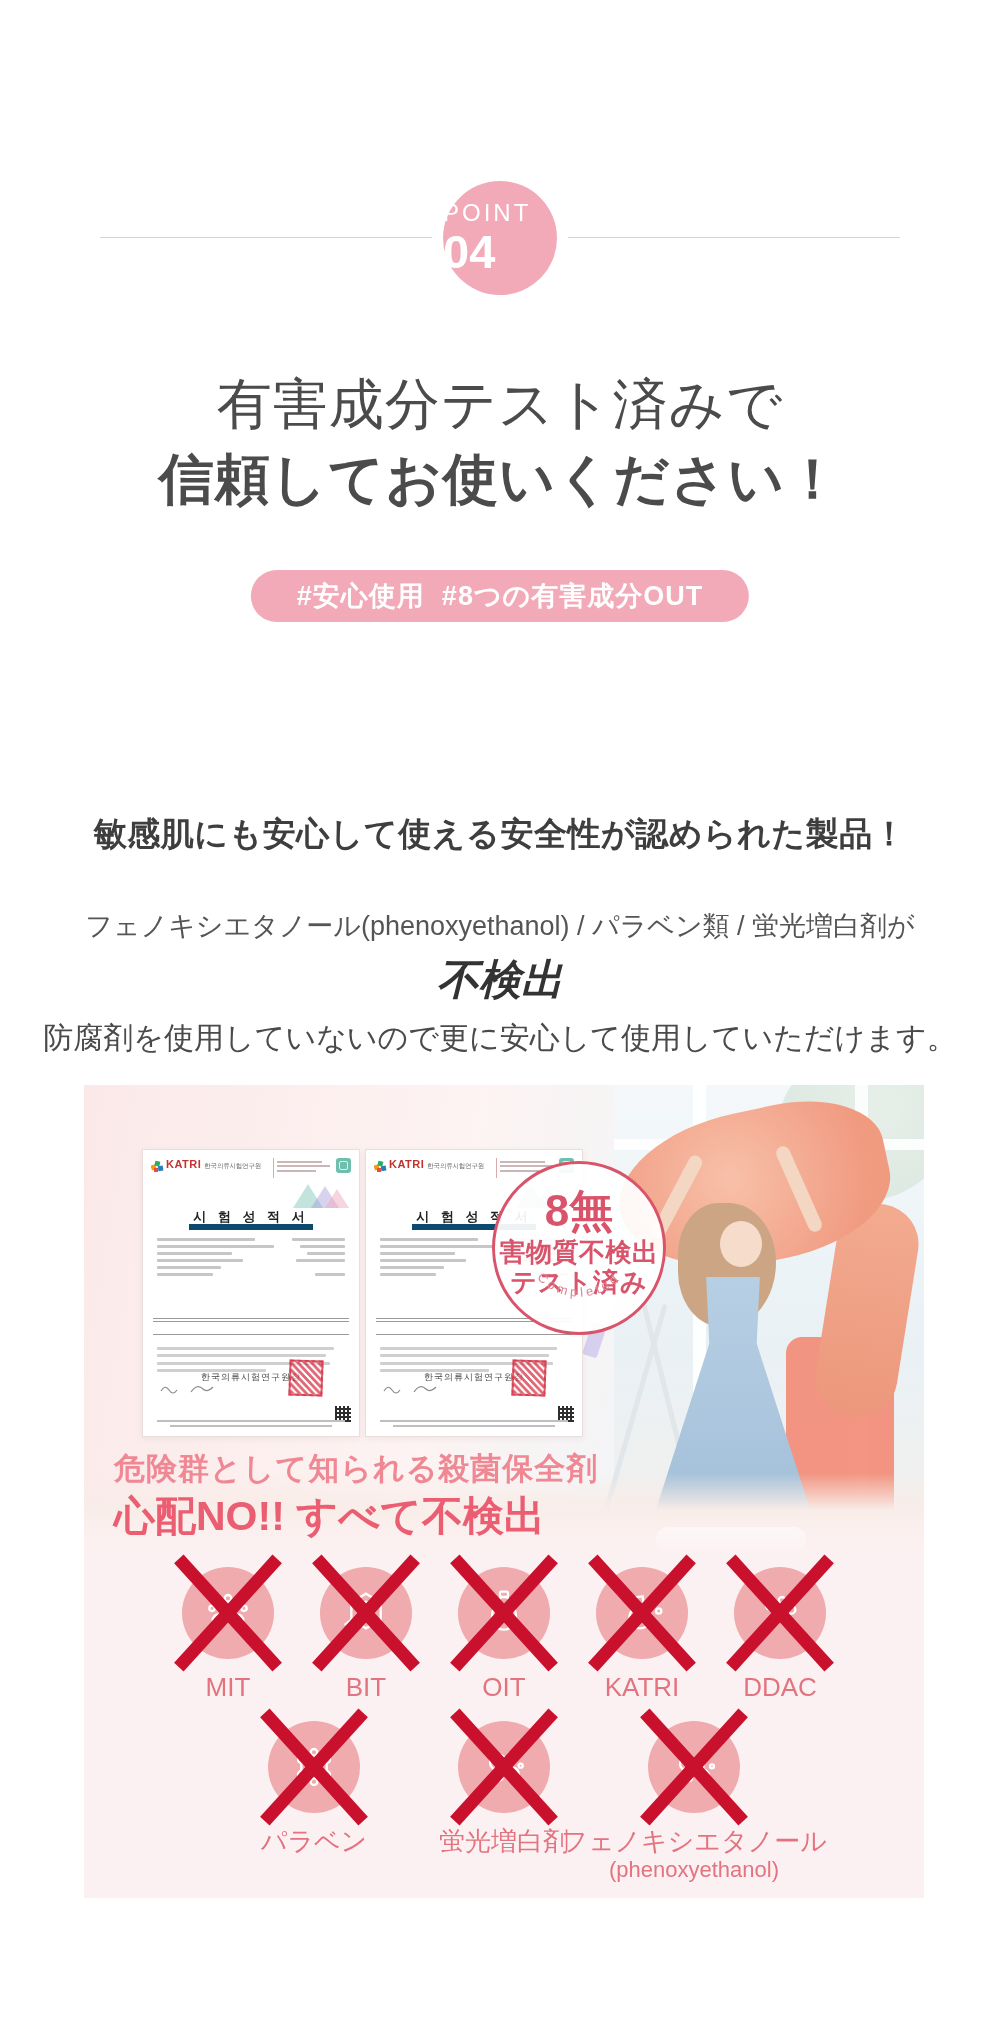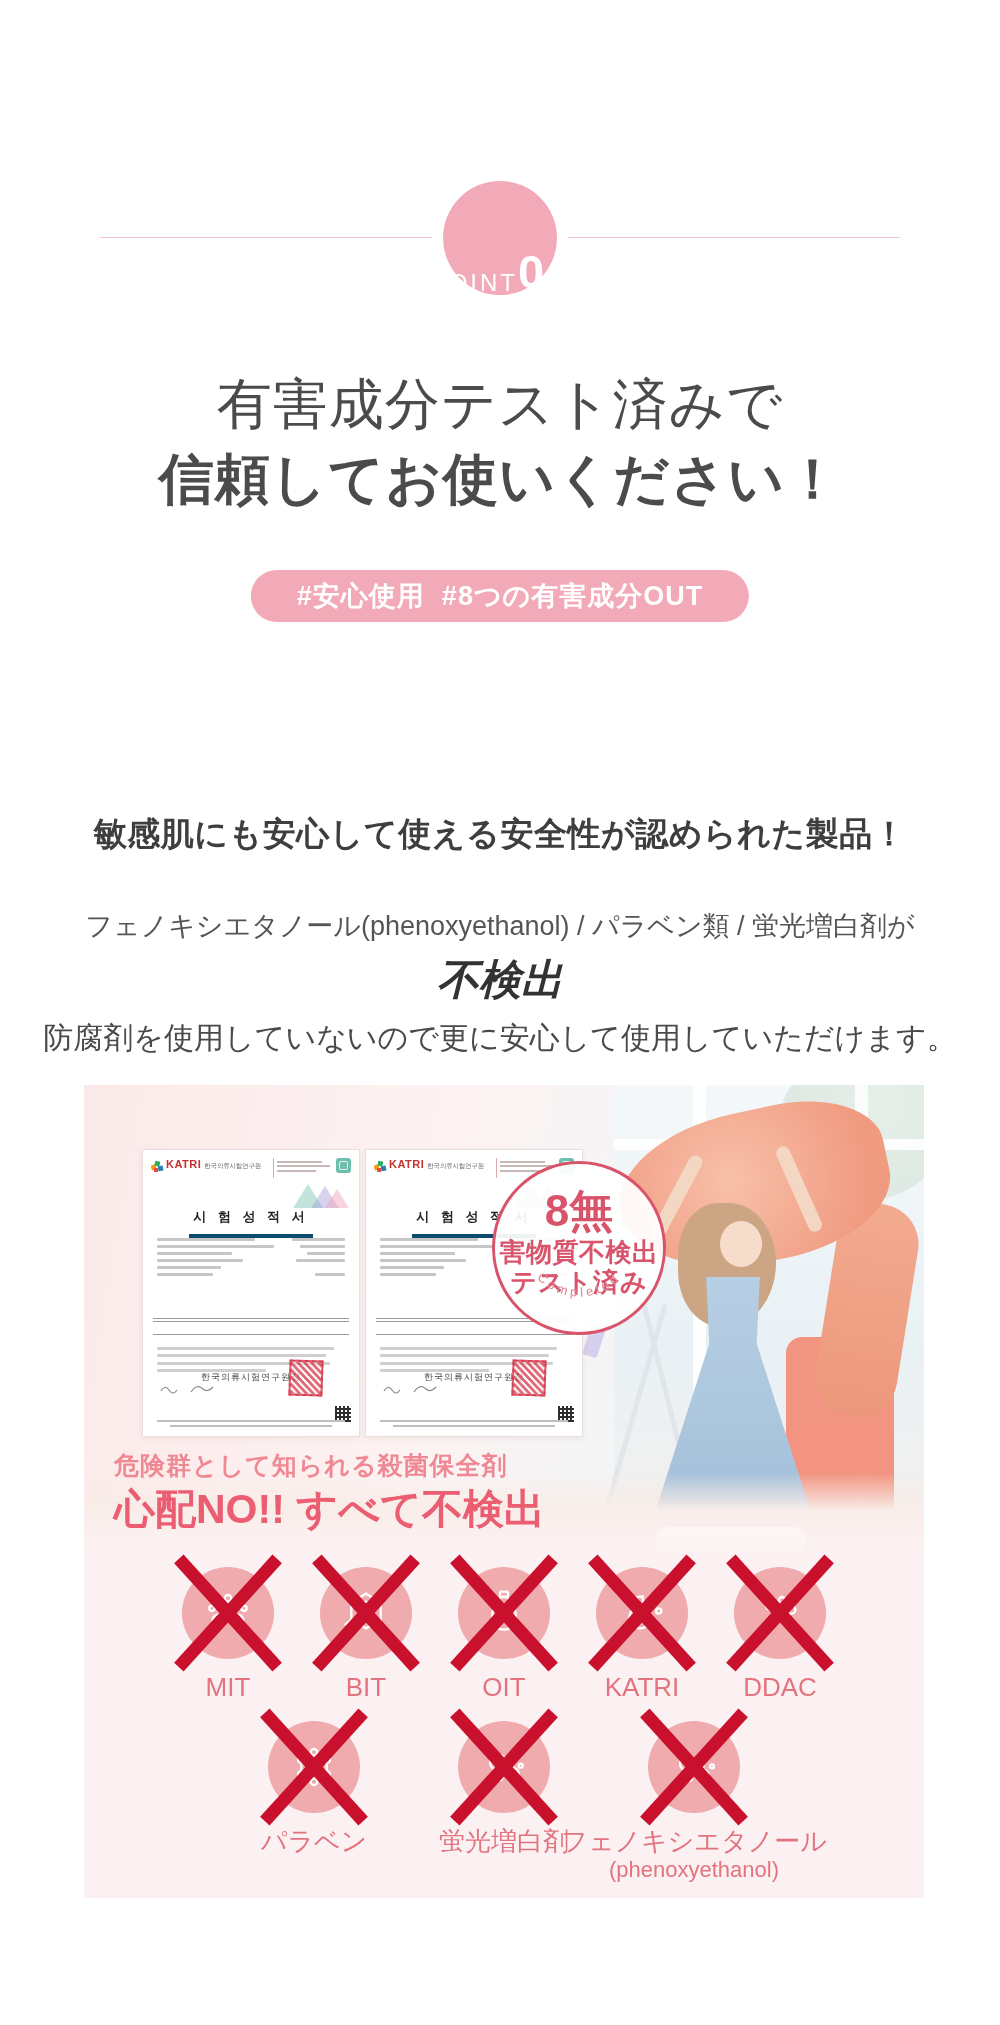--- a/index.html
+++ b/index.html
@@ -4,21 +4,21 @@
 <style>
   html,body{margin:0;padding:0;background:#fff;}
   body{width:1000px;font-family:"Liberation Sans","DejaVu Sans",sans-serif;-webkit-font-smoothing:antialiased;}
   .page{position:relative;width:1000px;height:2025px;overflow:hidden;background:#fff;}
 
   
   .point-wrap{position:absolute;top:181px;left:0;width:1000px;height:114px;}
   .point-wrap .rule{position:absolute;top:56px;height:1px;width:332px;background:var(--rule,#f3c3cb);}
   .rule-left{left:100px;} .rule-right{right:100px;}
   .point-circle{position:relative;width:114px;height:114px;margin:0 auto;border-radius:50%;
-    background:var(--accent,#f3aab8);display:flex;flex-direction:row;align-items:flex-end;justify-content:center;color:#fff;}
+    background:var(--accent,#f3aab8);display:flex;flex-direction:column;align-items:flex-start;justify-content:center;color:#fff;}
   .point-label{font-size:24px;letter-spacing:3px;font-weight:400;line-height:1;}
   .point-number{font-size:47px;font-weight:700;line-height:1;margin-top:3px;}
 
   
   .heading{position:absolute;top:370px;left:0;width:1000px;text-align:center;color:var(--hgray,#4b4b4b);}
   .heading .h-line1{font-size:55px;font-weight:400;letter-spacing:1px;line-height:1.25;}
   .heading .h-line2{font-size:55px;font-weight:800;letter-spacing:1px;line-height:1.25;margin-top:6px;}
 
   
   .pill{position:absolute;top:570px;left:50%;transform:translateX(-50%);height:52px;line-height:52px;
@@ -82,21 +82,21 @@
   .head-box i{display:block;height:2px;background:#c9b6b6;margin:2.5px 0;}
   .head-box i:nth-child(1){width:80%;} .head-box i:nth-child(2){width:95%;} .head-box i:nth-child(3){width:70%;}
   .seal-teal{width:15px;height:15px;border-radius:3px;background:#6fbfae;margin-left:3px;position:relative;}
   .seal-teal::after{content:"";position:absolute;inset:3px;border:1px solid rgba(255,255,255,.8);border-radius:2px;}
   .tri-art{position:absolute;top:30px;right:10px;width:64px;height:28px;}
   .tri{position:absolute;bottom:0;width:0;height:0;}
   .tri.t1{right:26px;border-left:15px solid transparent;border-right:15px solid transparent;border-bottom:24px solid rgba(122,196,177,.45);}
   .tri.t2{right:10px;border-left:14px solid transparent;border-right:14px solid transparent;border-bottom:22px solid rgba(156,146,216,.4);}
   .tri.t3{right:0;border-left:12px solid transparent;border-right:12px solid transparent;border-bottom:19px solid rgba(240,170,190,.5);}
   .cert-title{position:absolute;top:58px;left:0;width:100%;text-align:center;font-size:13px;font-weight:700;color:#222;letter-spacing:4px;}
-  .cert-title span{border-bottom:4px solid #0c4a6e;padding:0 4px 10px;}
+  .cert-title span{border-bottom:6px solid #0c4a6e;padding:0 4px 0;}
   .cert-lines{position:absolute;top:84px;left:14px;right:14px;}
   .cl-row{display:flex;justify-content:space-between;margin:4px 0;}
   .cl-row b{display:block;height:3px;background:#c6c6c6;border-radius:1px;}
   .cert-rule{position:absolute;left:10px;right:10px;height:1px;background:#9a9a9a;}
   .cert-par{position:absolute;left:14px;right:14px;}
   .cert-par b{display:block;height:3px;background:#cfcfcf;border-radius:1px;margin:4.5px 0;}
   .cert-bottom{position:absolute;bottom:52px;left:0;width:100%;text-align:center;font-size:9px;color:#444;letter-spacing:1px;}
   .seal-red{position:absolute;right:36px;bottom:40px;width:30px;height:32px;border:2px solid rgba(214,52,72,.8);transform:rotate(2deg);
     background:repeating-linear-gradient(45deg,rgba(214,52,72,.75) 0 3px,rgba(255,255,255,.55) 3px 5px);}
   .qr{position:absolute;right:8px;bottom:14px;width:16px;height:16px;
@@ -109,21 +109,21 @@
   
   .stamp{position:absolute;left:408px;top:76px;width:168px;height:168px;border-radius:50%;
     background:rgba(255,255,255,.93);border:3px solid var(--deeppink,#d9536a);text-align:center;color:var(--deeppink,#d9536a);}
   .stamp-l1{font-size:44px;font-weight:800;line-height:1;margin-top:25px;}
   .stamp-l2{font-size:26px;font-weight:800;line-height:1.15;margin-top:5px;letter-spacing:.5px;}
   .stamp-l3{font-size:26px;font-weight:800;line-height:1.15;letter-spacing:1px;}
   .stamp-curve{position:absolute;inset:0;width:168px;height:168px;}
 
   
   .caption{position:absolute;left:30px;top:364px;text-align:left;}
-  .cap-l1{font-size:25px;font-weight:600;color:var(--cappink,#f08894);line-height:1.3;letter-spacing:1px;}
+  .cap-l1{font-size:31px;font-weight:600;color:var(--cappink,#f08894);line-height:1.3;letter-spacing:1px;}
   .cap-l2{font-size:41px;font-weight:800;color:var(--capbold,#eb5e72);line-height:1.25;margin-top:2px;}
 
   
   .x-row{position:absolute;left:0;width:840px;display:flex;justify-content:center;}
   .x-row1{top:482px;gap:22px;} .x-row2{top:636px;gap:60px;}
   .x-item{width:116px;display:flex;flex-direction:column;align-items:center;position:relative;}
   .x-row2 .x-item{width:130px;}
   .x-circle{position:relative;width:92px;height:92px;border-radius:50%;background:var(--iconcircle,#efabad);
     display:flex;align-items:center;justify-content:center;}
   .x-circle .glyph{width:60px;height:60px;}

